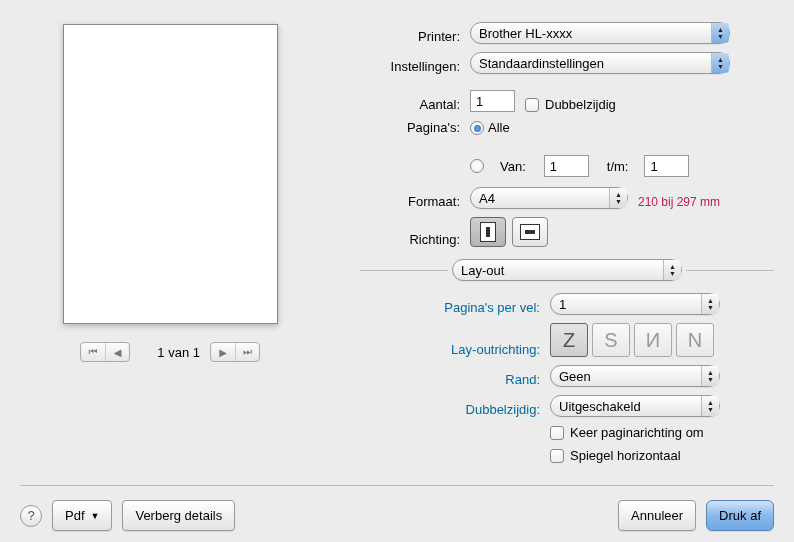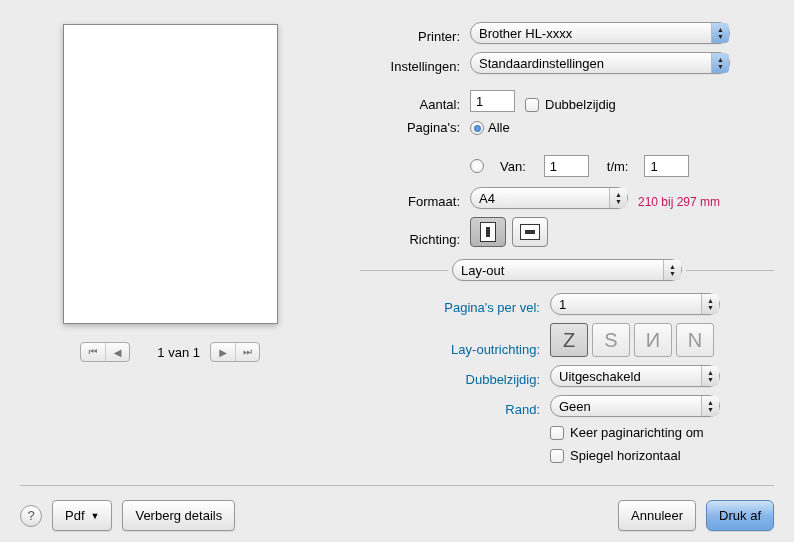--- a/index.html
+++ b/index.html
@@ -350,32 +350,32 @@
       <div class="row" style="margin-top:6px">
         <span class="lbl-wide disabled-lbl">Lay-outrichting:</span>
         <div class="layout-btns">
           <div class="layout-direction-btn selected">Z</div>
           <div class="layout-direction-btn">S</div>
           <div class="layout-direction-btn">И</div>
           <div class="layout-direction-btn">N</div>
         </div>
       </div>
 
-      <div class="row">
-        <span class="lbl-wide">Dubbelzijdig:</span>
-        <div class="mac-select plain" style="width:170px">
-          <span>Uitgeschakeld</span>
-          <span class="arrows">▲<br>▼</span>
-        </div>
-      </div>
-
       <div class="row" style="margin-top:8px">
         <span class="lbl-wide">Rand:</span>
         <div class="mac-select plain" style="width:170px">
           <span>Geen</span>
+          <span class="arrows">▲<br>▼</span>
+        </div>
+      </div>
+
+      <div class="row">
+        <span class="lbl-wide">Dubbelzijdig:</span>
+        <div class="mac-select plain" style="width:170px">
+          <span>Uitgeschakeld</span>
           <span class="arrows">▲<br>▼</span>
         </div>
       </div>
 
       <div class="row" style="margin-left:190px;margin-top:6px">
         <span class="mac-check"></span>
         <span>Keer paginarichting om</span>
       </div>
       <div class="row" style="margin-left:190px">
         <span class="mac-check"></span>

